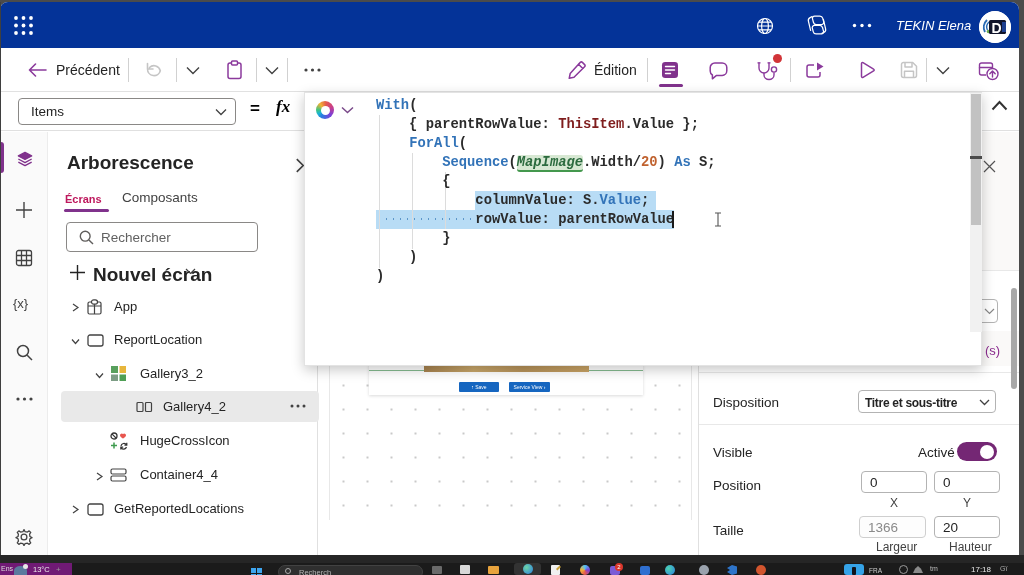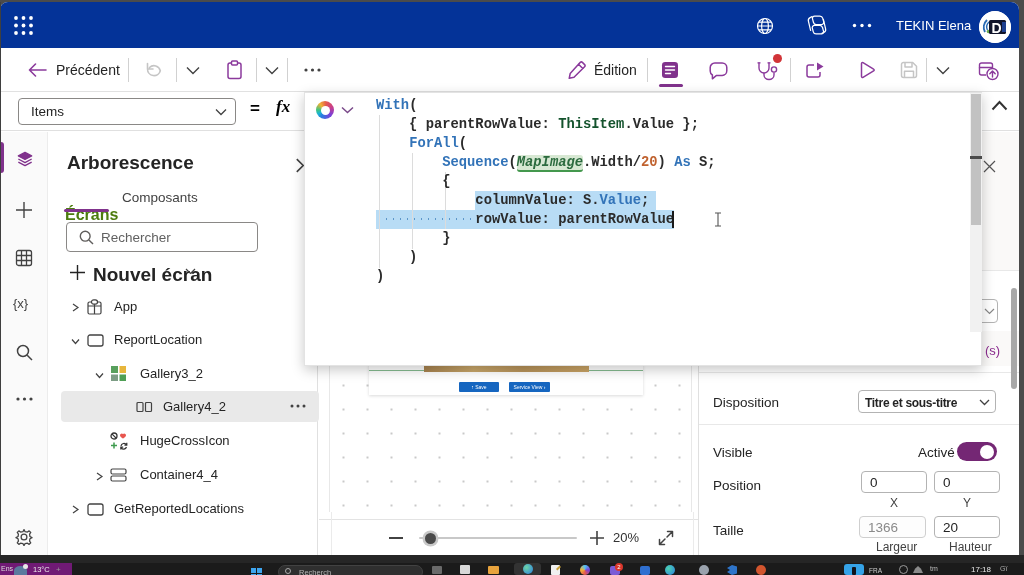--- a/index.html
+++ b/index.html
@@ -1,21 +1,21 @@
 <!DOCTYPE html>
 <html><head>
 <meta charset="utf-8">
 <style>
   * { margin:0; padding:0; box-sizing:border-box; }
   html,body { width:1024px; height:575px; overflow:hidden; }
   body { font-family:"Liberation Sans", sans-serif; background:#4b4b4b; position:relative; }
   .abs { position:absolute; }
   svg { display:block; }
   #code .kw { color:#3273b8; }
-  #code .ti { color:#14532d; }
+  #code .ti { color:#7f1d1d; }
   #code .num { color:#c0622f; }
   #code .mi { font-style:italic; color:#2c6b3f; background:#d7e8d3; border-bottom:2px solid #44984e; border-radius:3px; }
 </style>
 </head>
 <body>
 
 <div class="abs" id="appwin" style="left:0;top:2px;width:1019px;height:553px;background:#fff;border-radius:8px 8px 0 0;overflow:hidden;">
 
   <div class="abs" id="bluebar" style="left:0;top:0;width:1019px;height:46px;background:#043398;">
 
@@ -46,21 +46,21 @@
       <path d="M15.5 18.6 17.9 17.4 a3.2 3.2 0 0 0 1.7 -3.6 l-2.3 -9.6"></path>
     </svg>
 
     <svg class="abs" style="left:852px;top:21px" width="20" height="5">
       <g fill="#fff">
           <circle cx="2.5" cy="2.5" r="1.7"></circle>
           <circle cx="10" cy="2.5" r="1.7"></circle>
           <circle cx="17.5" cy="2.5" r="1.7"></circle>
         </g>
     </svg>
-    <div class="abs" style="left:896px;top:16px;width:80px;color:#fff;font-size:13px;">TEKIN Elena</div>
+    <div class="abs" style="left:896px;top:16px;width:80px;color:#fff;font-size:13px;font-style:italic;">TEKIN Elena</div>
 
     <div class="abs" style="left:979px;top:9px;width:32px;height:32px;border-radius:50%;background:#fff;overflow:hidden;">
       <svg width="32" height="32" viewBox="0 0 32 32">
         <circle cx="16" cy="16" r="16" fill="#fff"></circle>
         <path d="M8 9 a10 10 0 0 0 -2 12" stroke="#2b6cb5" stroke-width="2" fill="none"></path>
         <path d="M10 11 a7 7 0 0 0 -1.6 8" stroke="#2b6cb5" stroke-width="1.4" fill="none"></path>
         <circle cx="9.5" cy="20.5" r="1.8" fill="#6aa84f"></circle>
         <rect x="10" y="9" width="17" height="14" rx="1.5" fill="#10142b"></rect>
         <text x="12.5" y="21.5" font-family="Liberation Sans" font-weight="bold" font-size="14" fill="#fff">D</text>
         <rect x="23" y="11" width="4" height="10" fill="#1d3f8f"></rect>
@@ -206,21 +206,21 @@
         <circle cx="10" cy="10" r="3.2"></circle>
         <path d="M10 1.8 l1.2 2.3 2.6 .4 1.9-1.3 1.8 1.8-1.3 1.9 .4 2.6 2.3 1.2-2.3 1.2-.4 2.6 1.3 1.9-1.8 1.8-1.9-1.3-2.6 .4-1.2 2.3-1.2-2.3-2.6-.4-1.9 1.3-1.8-1.8 1.3-1.9-.4-2.6-2.3-1.2 2.3-1.2 .4-2.6-1.3-1.9 1.8-1.8 1.9 1.3 2.6-.4z" stroke-linejoin="round"></path>
       </svg>
     </div>
 
     <div class="abs" id="tree" style="left:49px;top:0;width:269px;height:423px;border-right:1px solid #e0e0e0;background:#fff;">
       <div class="abs" style="left:18px;top:20px;font-size:19px;font-weight:700;color:#242424;">Arborescence</div>
       <svg class="abs" style="left:246px;top:26px" width="10" height="15" viewBox="0 0 9 14" fill="none" stroke="#424242" stroke-width="1.5">
           <path d="M1.5 1 7.5 7 1.5 13"></path>
         </svg>
-      <div class="abs" style="left:16px;top:74px;font-size:16px;font-weight:700;color:#4d7c0f;">Écrans</div>
+      <div class="abs" style="left:16px;top:61px;font-size:11px;font-weight:700;color:#be185d;">Écrans</div>
       <div class="abs" style="left:15px;top:77px;width:45px;height:3px;background:#80328c;border-radius:2px;"></div>
       <div class="abs" style="left:73px;top:58px;font-size:13.5px;color:#424242;">Composants</div>
 
       <div class="abs" style="left:17px;top:90px;width:192px;height:30px;border:1px solid #8a8886;border-radius:4px;">
         <svg class="abs" style="left:12px;top:7px" width="15" height="15" viewBox="0 0 15 15" fill="none" stroke="#605e5c" stroke-width="1.4">
             <circle cx="6.2" cy="6.2" r="4.9"></circle>
             <path d="M9.9 9.9 14 14"></path>
           </svg>
         <div class="abs" style="left:34px;top:7px;font-size:13.5px;color:#616161;">Rechercher</div>
       </div>
@@ -325,35 +325,20 @@
       <div class="abs" id="dots" style="left:10px;top:0;width:363px;height:388px;border-left:1px solid #e8e8e8;border-right:1px solid #e8e8e8;background-image:radial-gradient(circle, #c9c9c9 1.2px, transparent 1.5px);background-size:24px 24px;background-position:1.5px 1.5px;"></div>
 
       <div class="abs" id="card" style="left:50px;top:99px;width:274px;height:164px;background:#fff;box-shadow:0 1px 3px rgba(0,0,0,.15);">
         <div class="abs" style="left:0;top:138.5px;width:274px;height:1.5px;background:#86bb90;"></div>
 
         <div class="abs" style="left:55px;top:100px;width:165px;height:41px;background:linear-gradient(90deg,#a8834f,#c9a76a 30%,#b8935a 60%,#caa465);"></div>
         <div class="abs" style="left:90px;top:151px;width:40px;height:10px;background:#1666c0;border-radius:1px;color:#fff;font-size:5px;text-align:center;line-height:10px;">↑ Save</div>
         <div class="abs" style="left:140px;top:151px;width:41px;height:10px;background:#1666c0;border-radius:1px;color:#fff;font-size:5px;text-align:center;line-height:10px;">Service View ›</div>
       </div>
 
-      <div class="abs" style="left:0;top:380px;width:379px;height:43px;background:#fff;">
-        <div class="abs" style="left:0;top:7px;width:379px;height:1px;background:#e3e3e3;"></div>
-        <div class="abs" style="left:12px;top:0;width:1px;height:43px;background:#ebebeb;"></div>
-        <div class="abs" style="left:374px;top:0;width:1px;height:43px;background:#ebebeb;"></div>
-        <div class="abs" style="left:70px;top:25px;width:14px;height:1.8px;background:#424242;"></div>
-        <div class="abs" style="left:100px;top:25px;width:158px;height:1.5px;background:#c8c8c8;border-radius:1px;"></div>
-        <div class="abs" style="left:106px;top:21px;width:11px;height:11px;border-radius:50%;background:#4a4a4a;box-shadow:0 0 0 2.5px #c9c9c9;"></div>
-        <svg class="abs" style="left:271px;top:19px" width="14" height="14" viewBox="0 0 14 14" stroke="#424242" stroke-width="1.6">
-            <path d="M7 0v14M0 7h14"></path>
-          </svg>
-        <div class="abs" style="left:294px;top:18px;font-size:13px;color:#333;">20%</div>
-        <svg class="abs" style="left:339px;top:18px" width="16" height="16" viewBox="0 0 16 16" fill="none" stroke="#424242" stroke-width="1.5" stroke-linecap="round" stroke-linejoin="round">
-          <path d="M9.5 1.5 h5 v5 M14.5 1.5 9 7 M6.5 14.5 h-5 v-5 M1.5 14.5 7 9"></path>
-        </svg>
-      </div>
     </div>
 
     <div class="abs" id="rightpanel" style="left:698px;top:0;width:321px;height:423px;background:#fff;border-left:1px solid #e0e0e0;">
 
       <div class="abs" style="left:0;top:0;width:321px;height:139px;background:#faf9f8;border-bottom:1px solid #e8e8e8;"></div>
       <svg class="abs" style="left:284px;top:28px" width="13" height="13" viewBox="0 0 13 13" stroke="#555" stroke-width="1.2">
           <path d="M1 1 12 12 M12 1 1 12"></path>
         </svg>
 
       <div class="abs" style="left:250px;top:167px;width:49px;height:24px;border:1px solid #b3b3b3;border-radius:4px;background:#fff;"></div>

